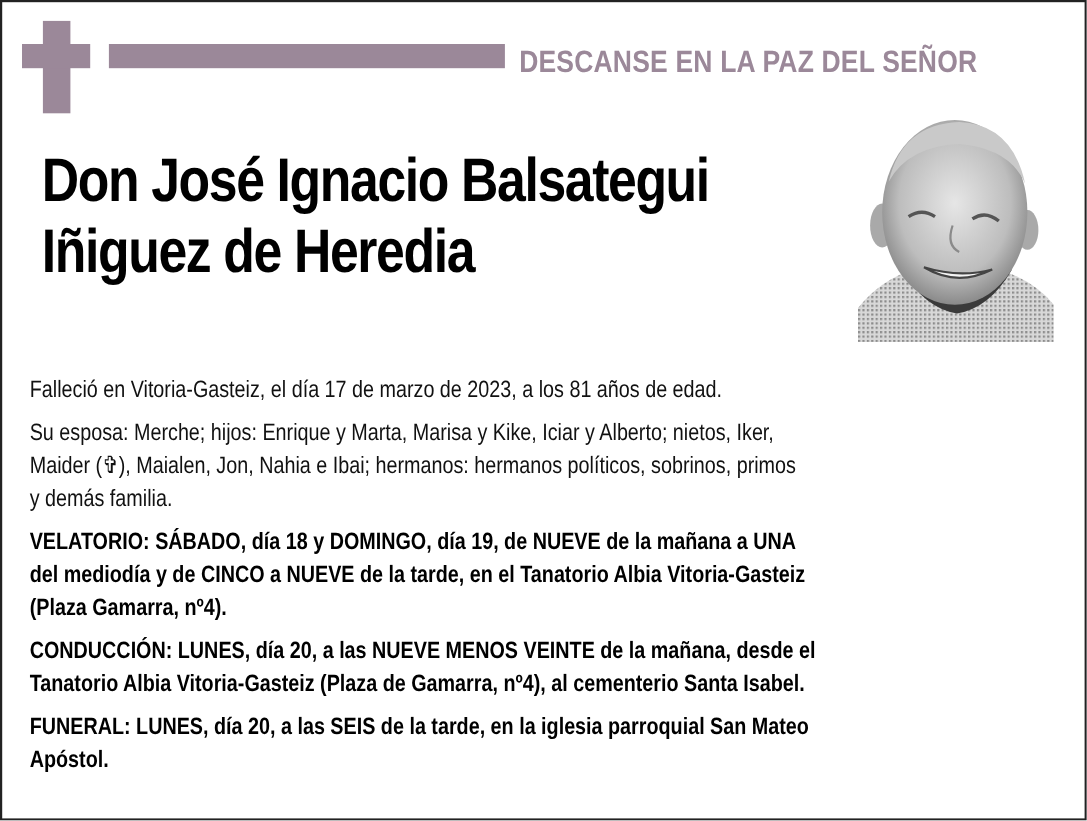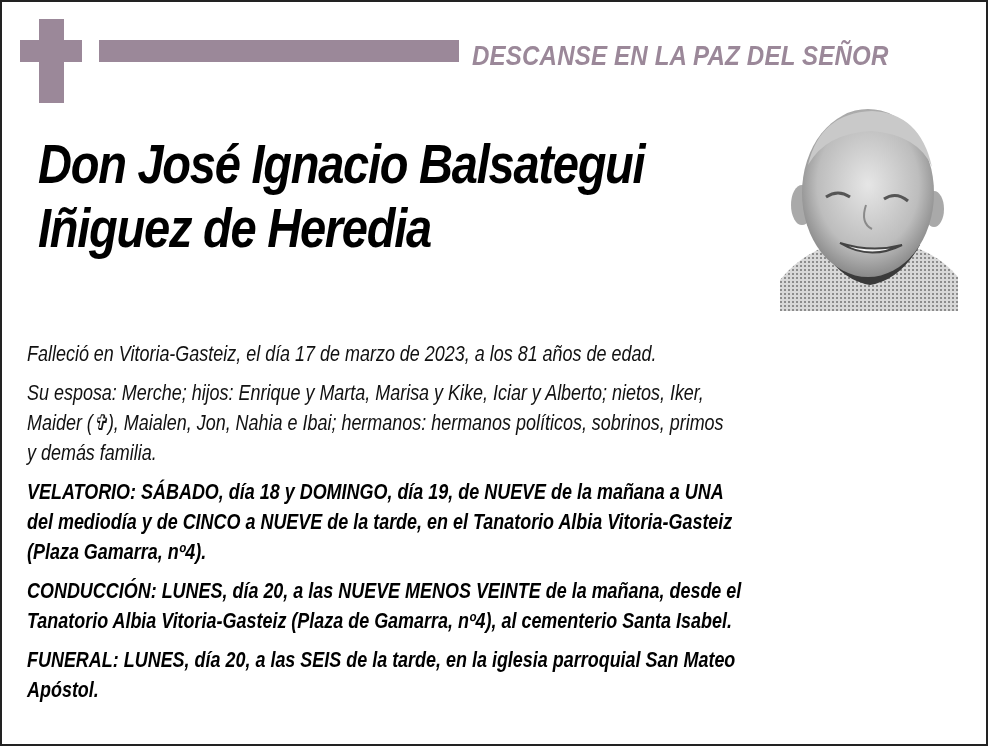--- a/index.html
+++ b/index.html
@@ -1,21 +1,20 @@
 <!DOCTYPE html>
 <html><head>
   <meta charset="utf-8">
   <style>
     html, body { margin: 0; padding: 0; background: #ffffff; }
     body { width: 988px; height: 746px; overflow: hidden; position: relative; font-family: "Liberation Sans", sans-serif; }
     .frame {
       position: absolute; left: 0; top: 0; width: 984px; height: 742px;
       border: 2px solid #222222; border-right-width: 2px; box-sizing: content-box;
       background: #ffffff;
-      font-style: italic;
     }
     .cross-v { position: absolute; left: 37px; top: 17px; width: 25px; height: 84px; background: var(--accent); }
     .cross-h { position: absolute; left: 18px; top: 38px; width: 62px; height: 22px; background: var(--accent); }
     .rule-bar { position: absolute; left: 97px; top: 38px; width: 360px; height: 22px; background: var(--accent); }
     .tagline {
       position: absolute; left: 470px; top: 36px; width: 480px; height: 36px;
       color: var(--accent); font-weight: bold; font-size: 28px; line-height: 36px;
       white-space: nowrap; transform-origin: left center; transform: scaleX(0.86);
       letter-spacing: 0.2px;
     }

